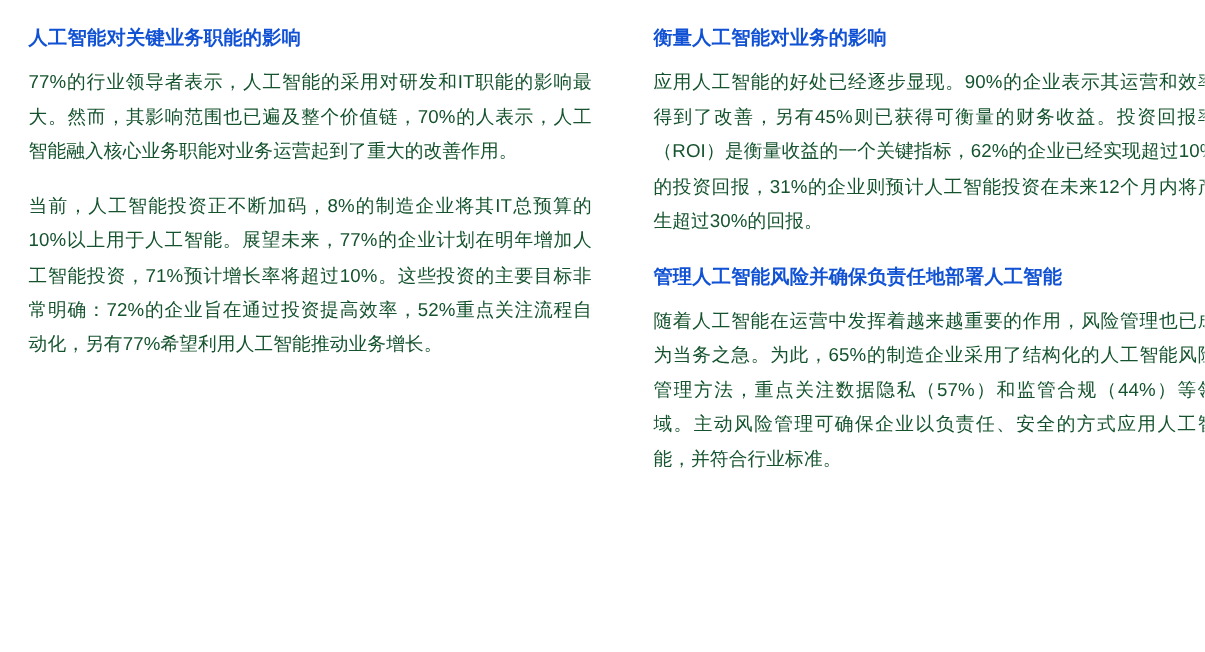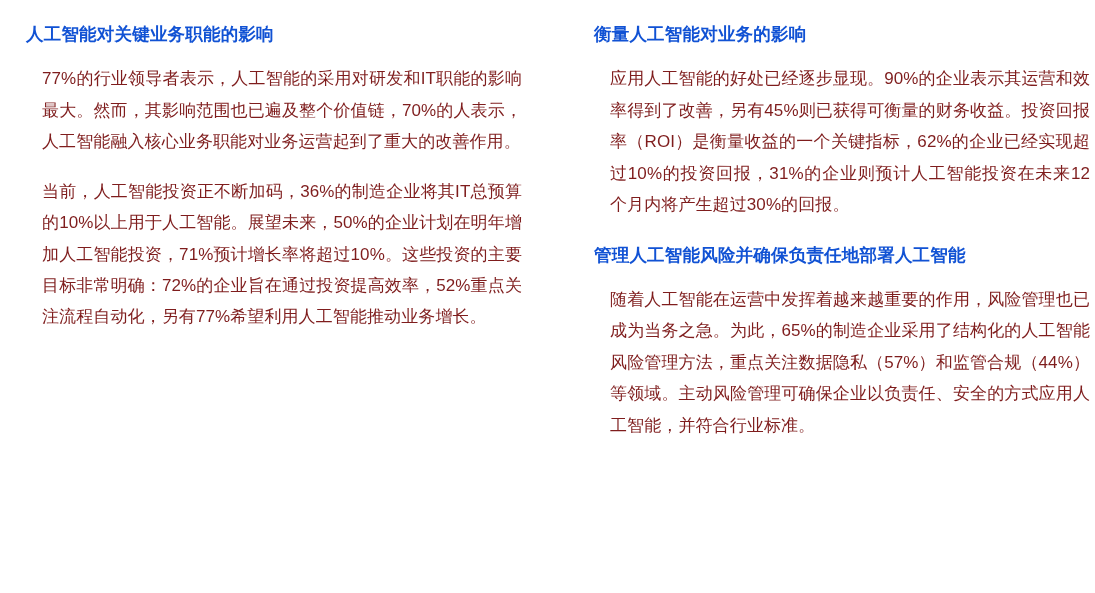--- a/index.html
+++ b/index.html
@@ -38,43 +38,43 @@
     font-size: 17.5px;
     line-height: 1.45;
     font-weight: bold;
     color: #1152d4;
     margin: 0 0 12px 0;
     letter-spacing: 0.2px;
   }
   p.body-text {
     font-size: 17px;
     line-height: 1.85;
-    color: #7f1d1d;
-    margin: 16px;
+    color: #14532d;
+    margin: 0;
     text-align: justify;
     text-justify: inter-ideograph;
     letter-spacing: 0.1px;
   }
   .col-left .section { margin-bottom: 18px; }
   .col-right .section { margin-bottom: 22px; }
 </style>
 </head>
 <body>
 
 <div class="page">
 
   <div class="column col-left">
 
     <div class="section">
       <h2 class="heading">人工智能对关键业务职能的影响</h2>
       <p class="body-text">77%的行业领导者表示，人工智能的采用对研发和IT职能的影响最大。然而，其影响范围也已遍及整个价值链，70%的人表示，人工智能融入核心业务职能对业务运营起到了重大的改善作用。</p>
     </div>
 
     <div class="section">
-      <p class="body-text">当前，人工智能投资正不断加码，36%的制造企业将其IT总预算的10%以上用于人工智能。展望未来，50%的企业计划在明年增加人工智能投资，71%预计增长率将超过10%。这些投资的主要目标非常明确：72%的企业旨在通过投资提高效率，52%重点关注流程自动化，另有77%希望利用人工智能推动业务增长。</p>
+      <p class="body-text">当前，人工智能投资正不断加码，8%的制造企业将其IT总预算的10%以上用于人工智能。展望未来，77%的企业计划在明年增加人工智能投资，71%预计增长率将超过10%。这些投资的主要目标非常明确：72%的企业旨在通过投资提高效率，52%重点关注流程自动化，另有77%希望利用人工智能推动业务增长。</p>
     </div>
 
 
   </div>
 
   <div class="column col-right">
 
     <div class="section">
       <h2 class="heading">衡量人工智能对业务的影响</h2>
       <p class="body-text">应用人工智能的好处已经逐步显现。90%的企业表示其运营和效率得到了改善，另有45%则已获得可衡量的财务收益。投资回报率（ROI）是衡量收益的一个关键指标，62%的企业已经实现超过10%的投资回报，31%的企业则预计人工智能投资在未来12个月内将产生超过30%的回报。</p>

